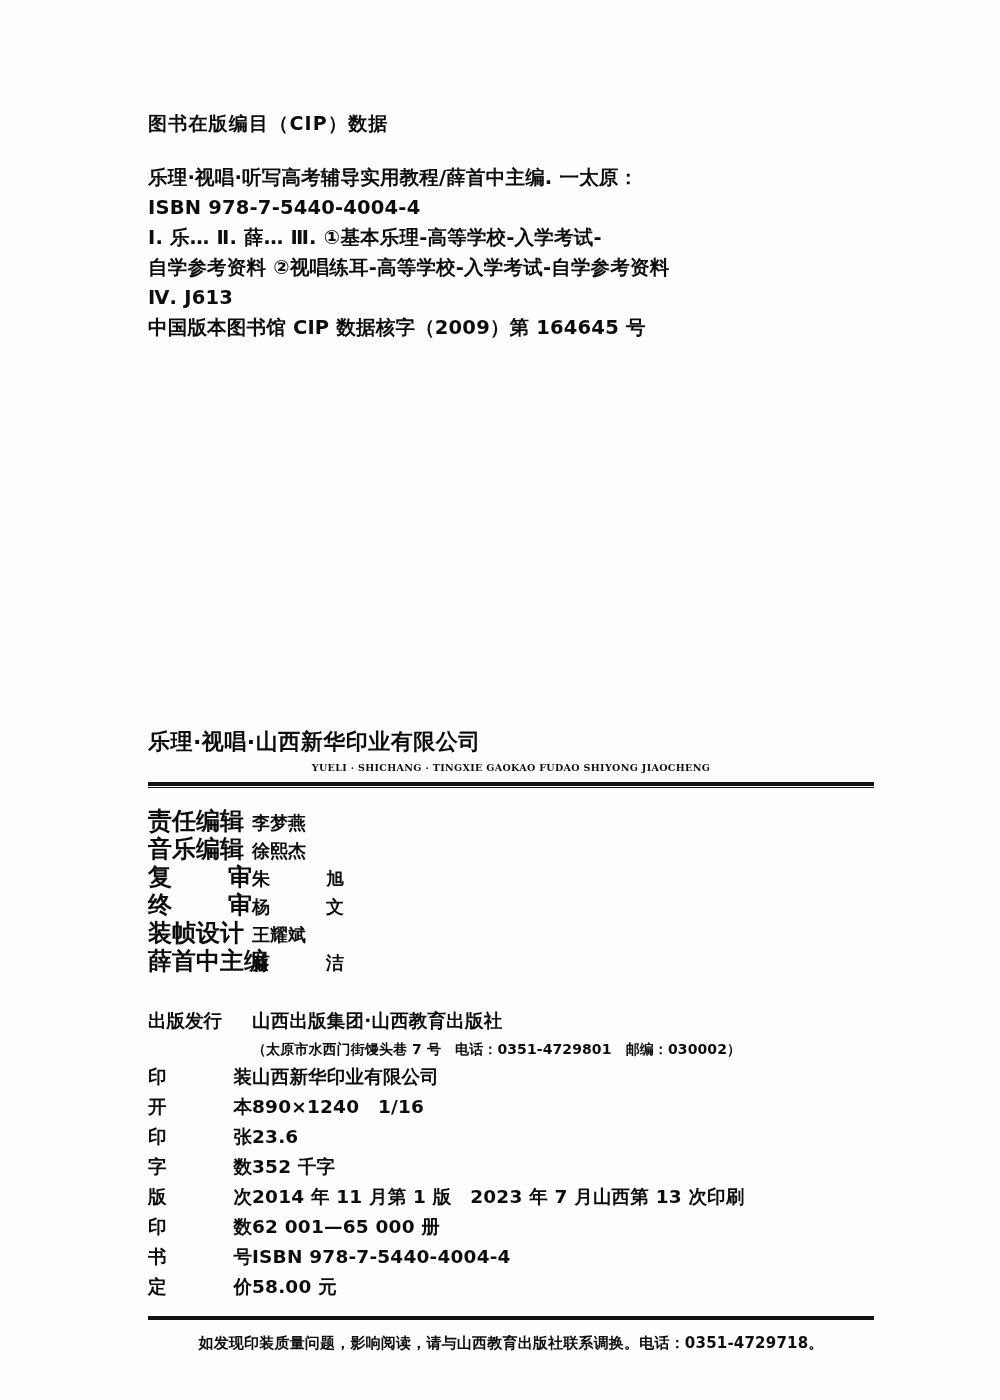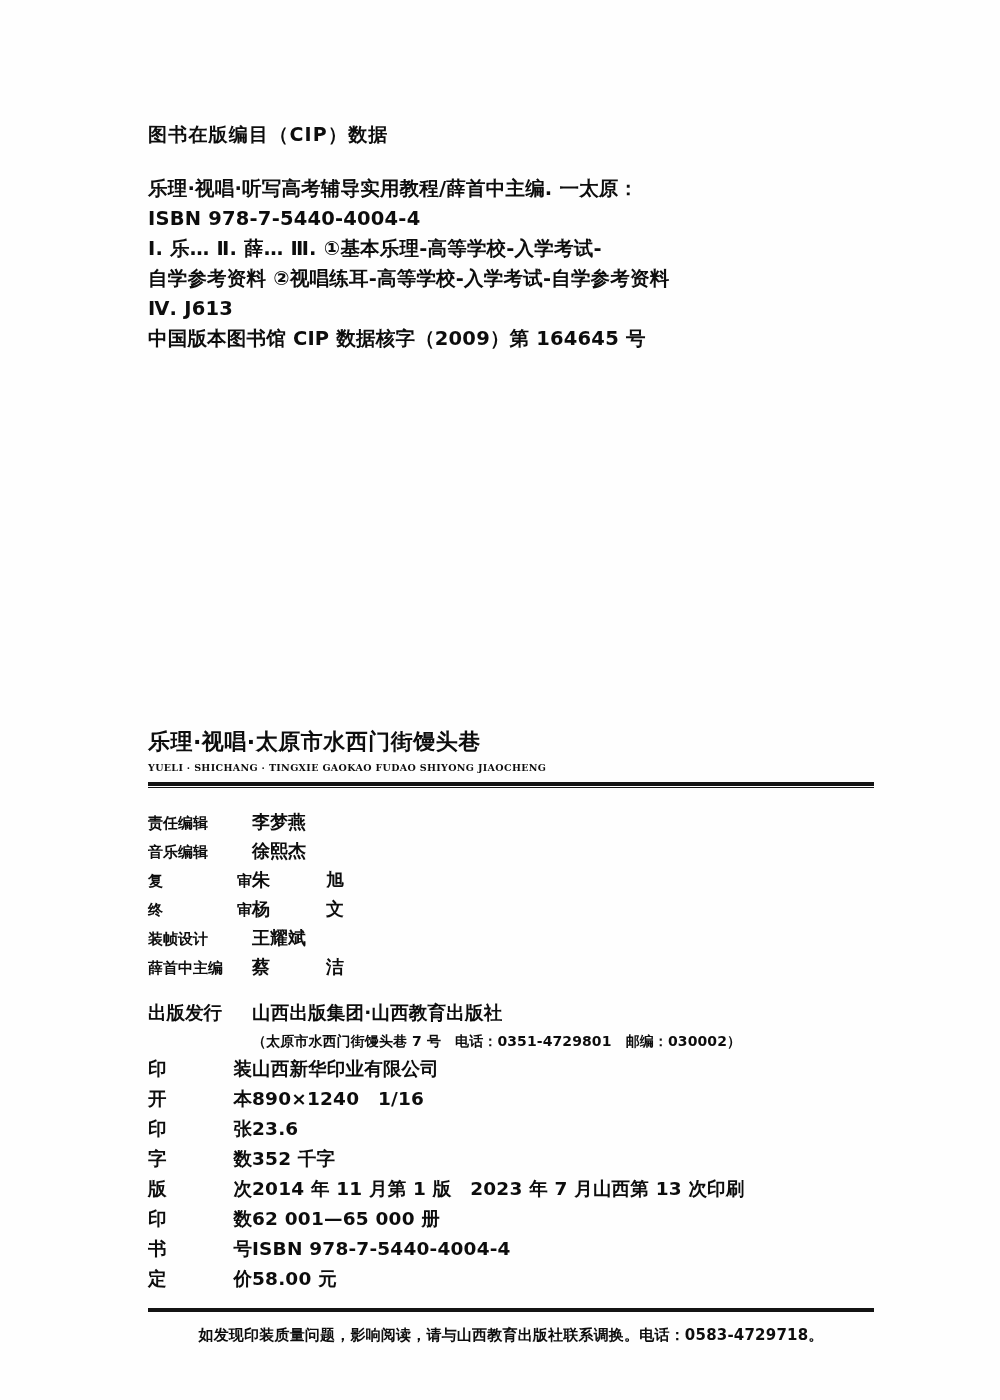--- a/index.html
+++ b/index.html
@@ -18,21 +18,21 @@
   .page {
     position: absolute;
     inset: 0;
     background: #fefefe;
   }
 
   
   .cip-block {
     position: absolute;
     left: 148px;
-    top: 123px;
+    top: 112px;
     width: 760px;
   }
   .cip-heading {
     font-size: 19px;
     font-weight: 700;
     letter-spacing: 1.2px;
     line-height: 1.2;
     margin: 0 0 28px 0;
     white-space: nowrap;
   }
@@ -59,20 +59,21 @@
     margin: 0;
     white-space: nowrap;
   }
   .colophon-pinyin {
     font-family: "DejaVu Serif", "Liberation Serif", serif;
     font-size: 9.5px;
     font-weight: 700;
     letter-spacing: 0.35px;
     margin-top: 6px;
     white-space: nowrap;
+    text-align: center;
   }
   .rule-double {
     margin-top: 9px;
     height: 6px;
     border-top: 4px solid #141414;
     border-bottom: 1px solid #141414;
     box-sizing: border-box;
   }
   .rule-single {
     margin-top: 14px;
@@ -85,38 +86,38 @@
     margin-top: 20px;
   }
   .cred-row {
     display: flex;
     align-items: baseline;
     line-height: 27px;
     white-space: nowrap;
   }
   .cred-label {
     width: 104px;
-    font-size: 15px;
+    font-size: 24px;
     font-weight: 700;
     display: flex;
     justify-content: space-between;
   }
   .cred-label.spread > span { display: inline-block; }
   .cred-name {
     font-size: 18px;
     font-weight: 700;
     width: 92px;
     display: flex;
     justify-content: space-between;
   }
   .cred-name.tight { justify-content: flex-start; }
 
   
   .pubinfo {
-    margin-top: 16px;
+    margin-top: 30px;
   }
   .pub-row {
     display: flex;
     align-items: baseline;
     line-height: 30px;
     white-space: nowrap;
   }
   .pub-label {
     width: 104px;
     flex: 0 0 104px;
@@ -159,21 +160,21 @@
       <div class="cip-line">乐理·视唱·听写高考辅导实用教程/薛首中主编. 一太原：</div>
       <div class="cip-line">ISBN  978-7-5440-4004-4</div>
       <div class="cip-line">Ⅰ. 乐…  Ⅱ. 薛…  Ⅲ. ①基本乐理-高等学校-入学考试-</div>
       <div class="cip-line">自学参考资料  ②视唱练耳-高等学校-入学考试-自学参考资料</div>
       <div class="cip-line">Ⅳ. J613</div>
       <div class="cip-line">中国版本图书馆 CIP 数据核字（2009）第 164645 号</div>
     </div>
   </div>
 
   <div class="colophon">
-    <div class="colophon-title">乐理·视唱·太原市水西门街馒头巷</div>
+    <div class="colophon-title">乐理·视唱·山西新华印业有限公司</div>
     <div class="colophon-pinyin">YUELI · SHICHANG · TINGXIE GAOKAO FUDAO SHIYONG JIAOCHENG</div>
     <div class="rule-double"></div>
 
     <div class="credits">
       <div class="cred-row">
         <div class="cred-label">责任编辑</div>
         <div class="cred-name tight">李梦燕</div>
       </div>
       <div class="cred-row">
         <div class="cred-label">音乐编辑</div>
@@ -271,16 +272,16 @@
       <div class="pub-row">
         <div class="pub-label spread">
             <span>定</span>
             <span>价</span>
           </div>
         <div class="pub-value">58.00 元</div>
       </div>
     </div>
 
     <div class="rule-single"></div>
-    <div class="footer-note">如发现印装质量问题，影响阅读，请与山西教育出版社联系调换。电话：0583-4729718。</div>
+    <div class="footer-note">如发现印装质量问题，影响阅读，请与山西教育出版社联系调换。电话：0351-4729718。</div>
   </div>
 
 </div>
 
 </body></html>

